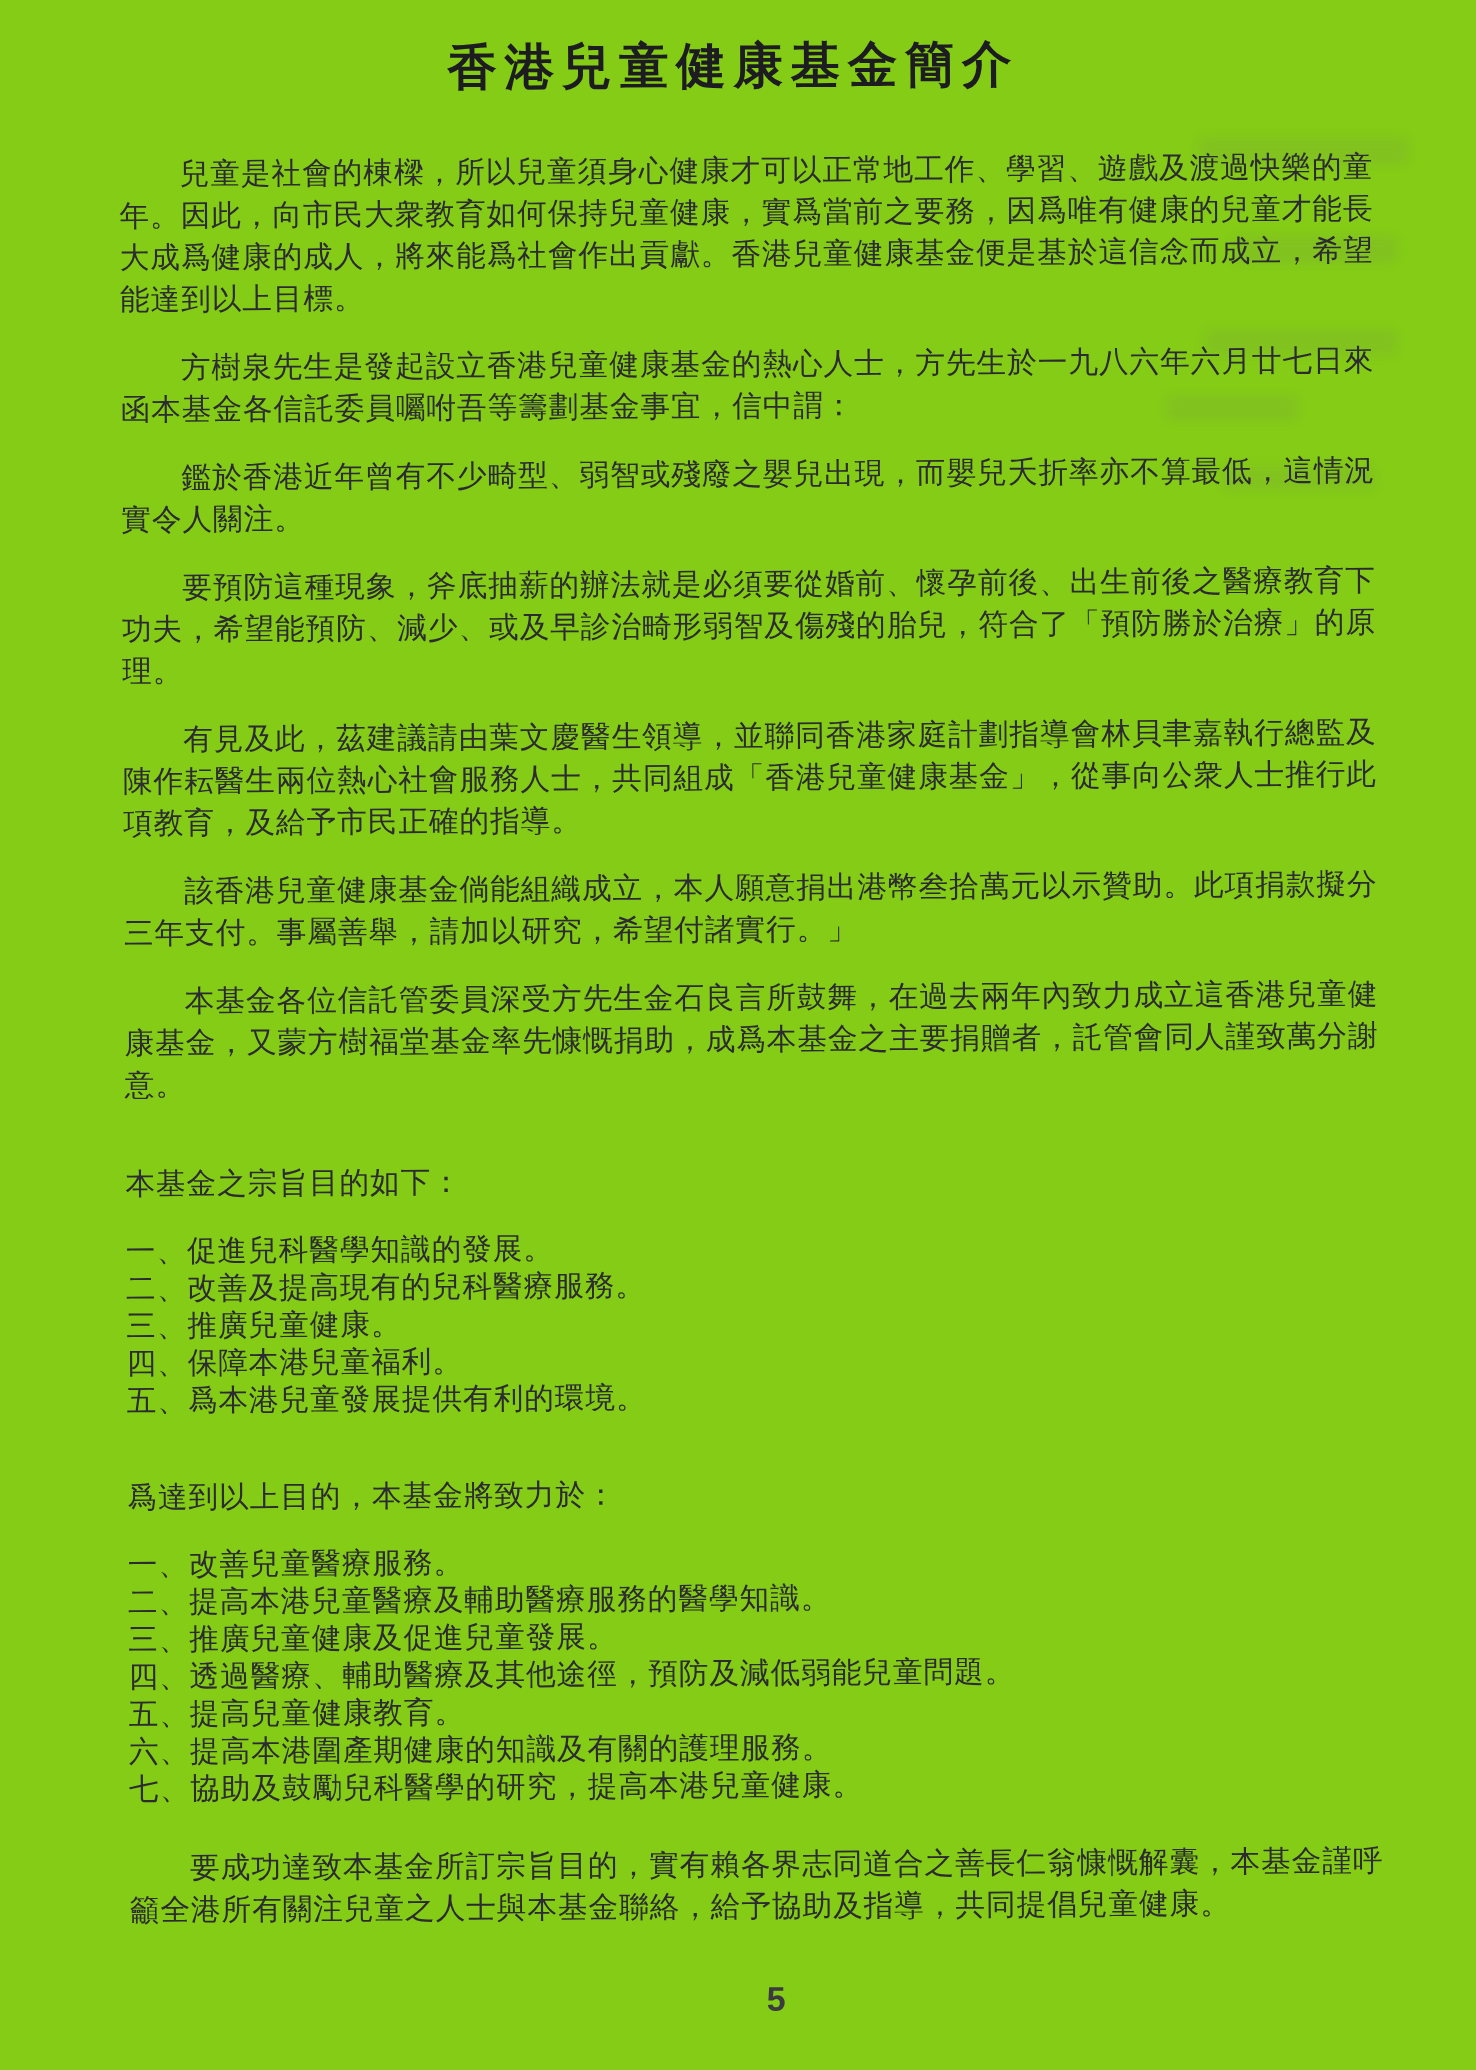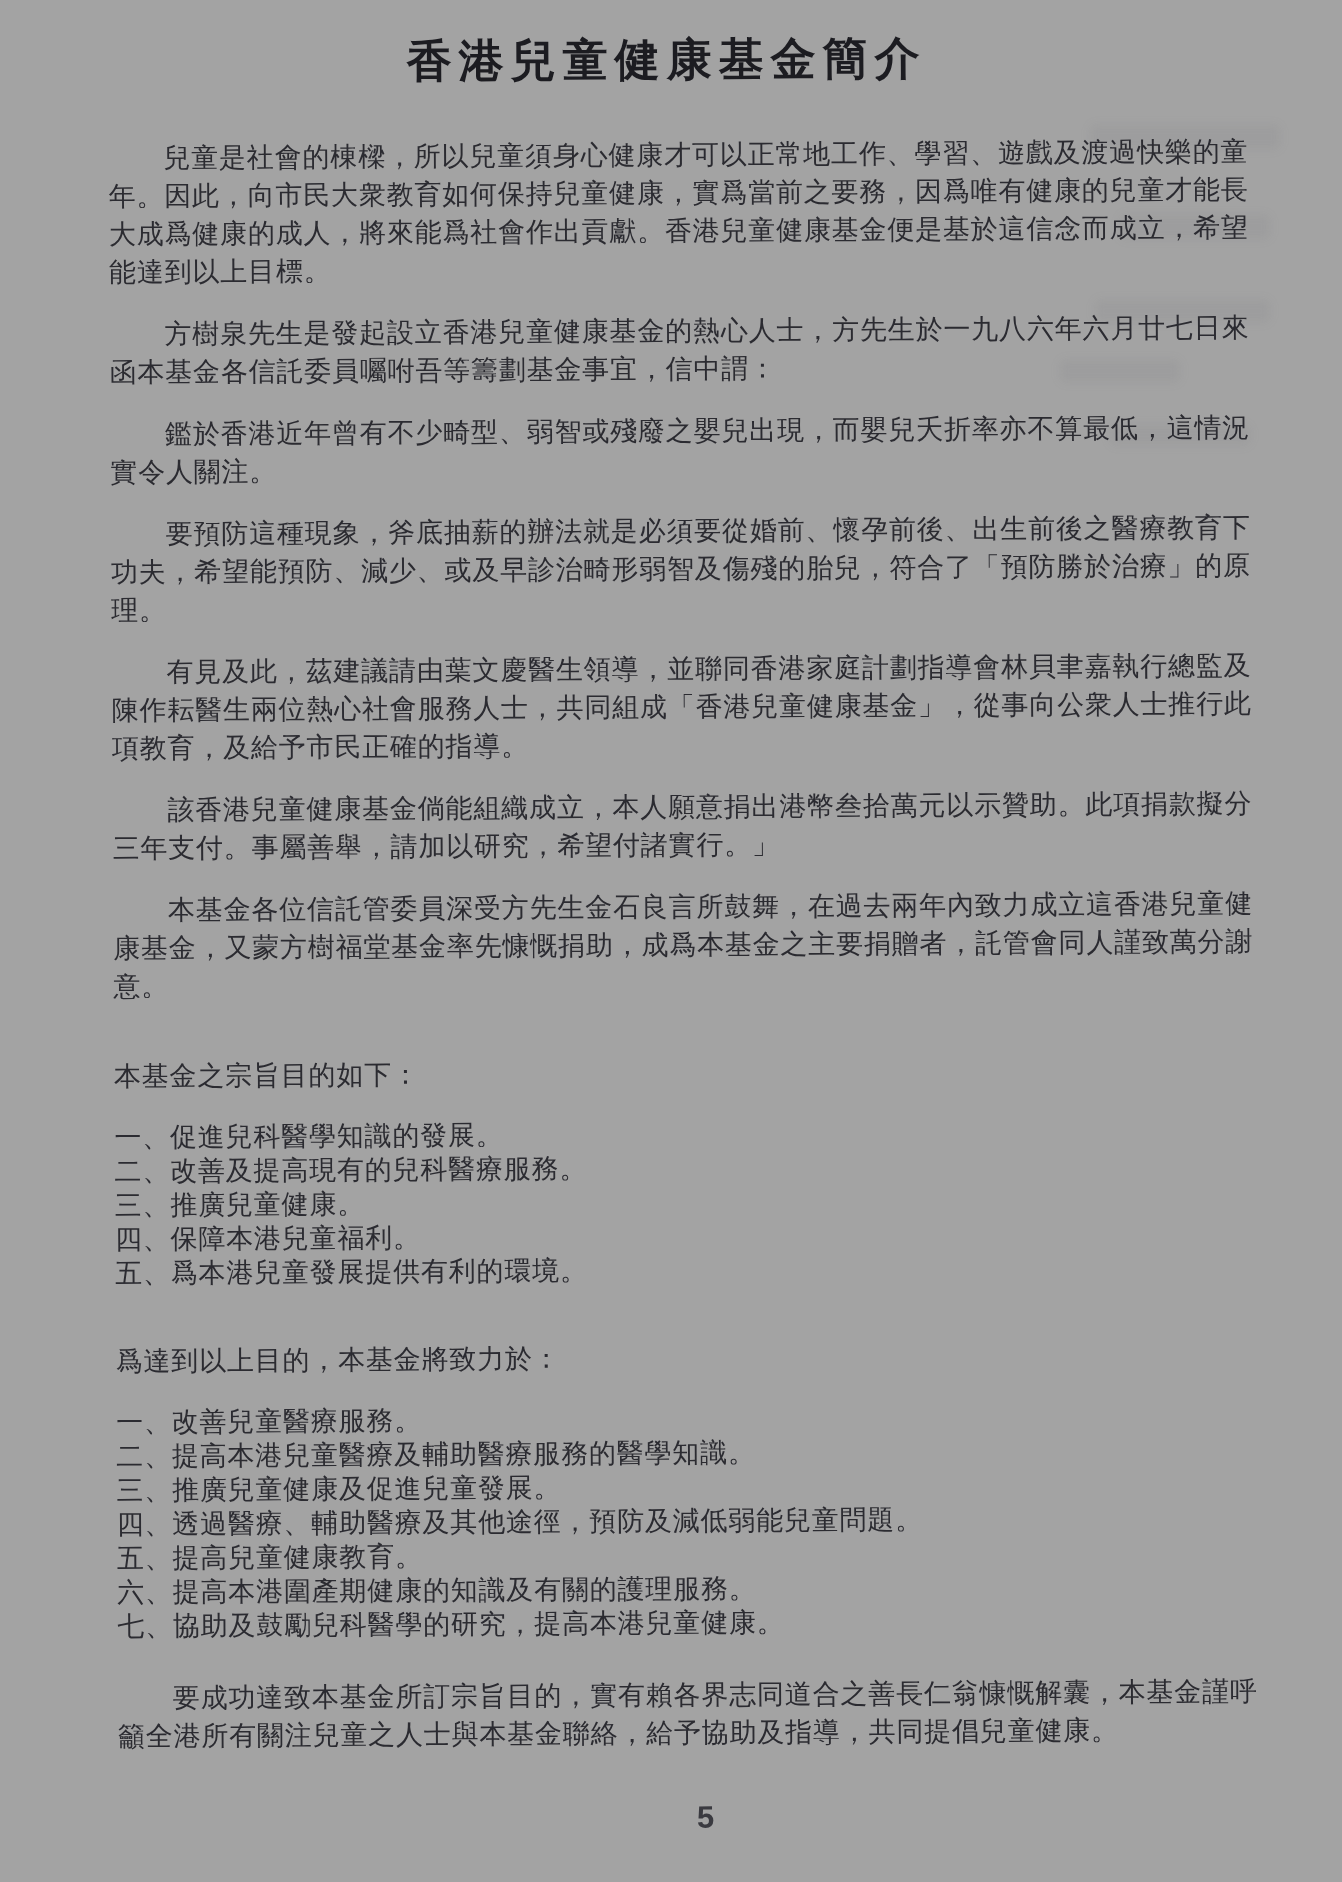--- a/index.html
+++ b/index.html
@@ -5,21 +5,21 @@
   html, body {
     margin: 0;
     padding: 0;
     background: #e9e9e7;
   }
   .page {
     position: relative;
     width: 1342px;
     height: 1882px;
     margin: 0 auto;
-    background: #a3a3a3;
+    background: #84cc16;
     overflow: hidden;
     font-family: "Liberation Serif", "DejaVu Serif", serif;
     color: #27272c;
   }
   .sheet {
     position: absolute;
     inset: 0;
     transform: rotate(-0.35deg);
     transform-origin: 50% 40%;
   }

